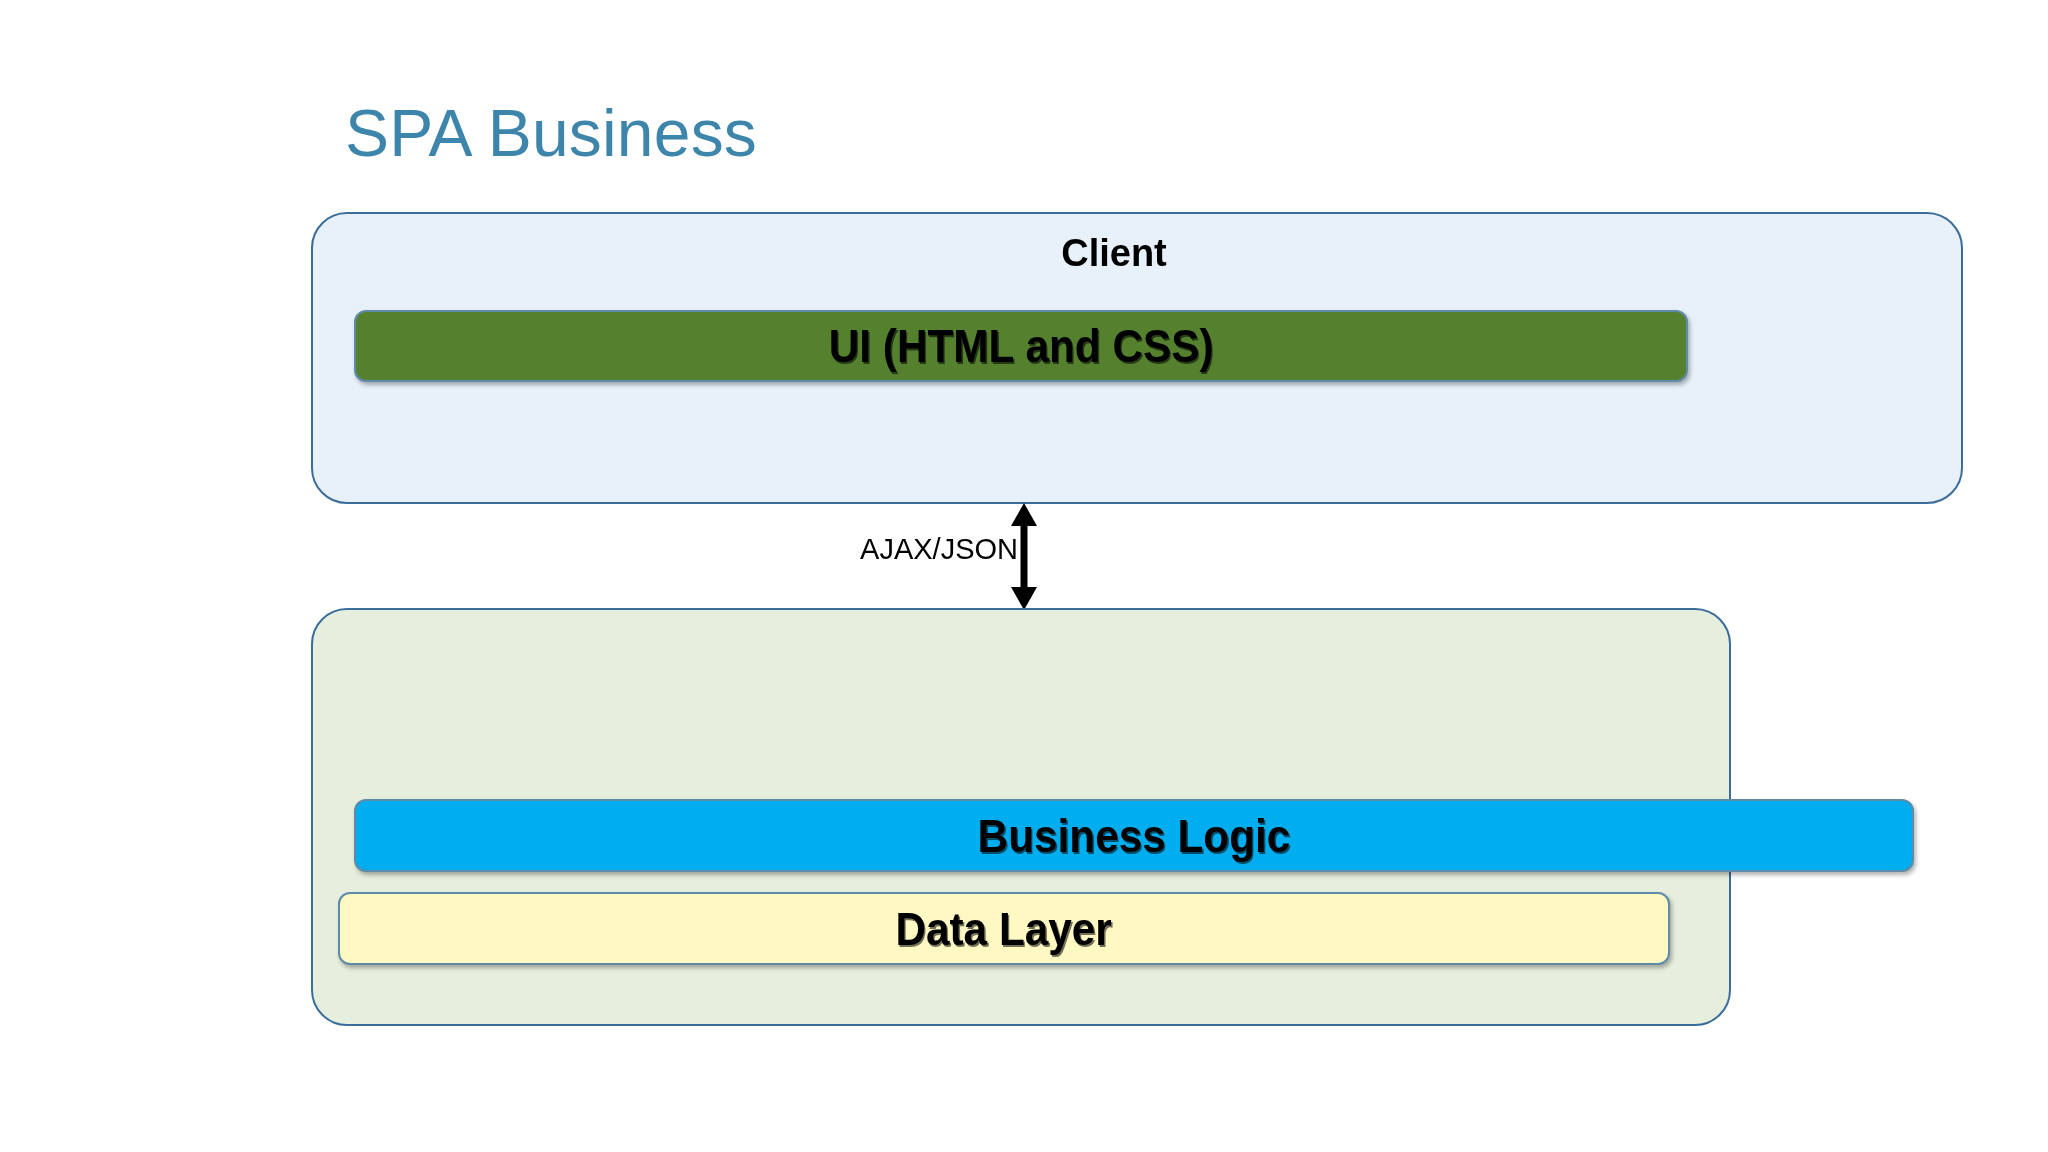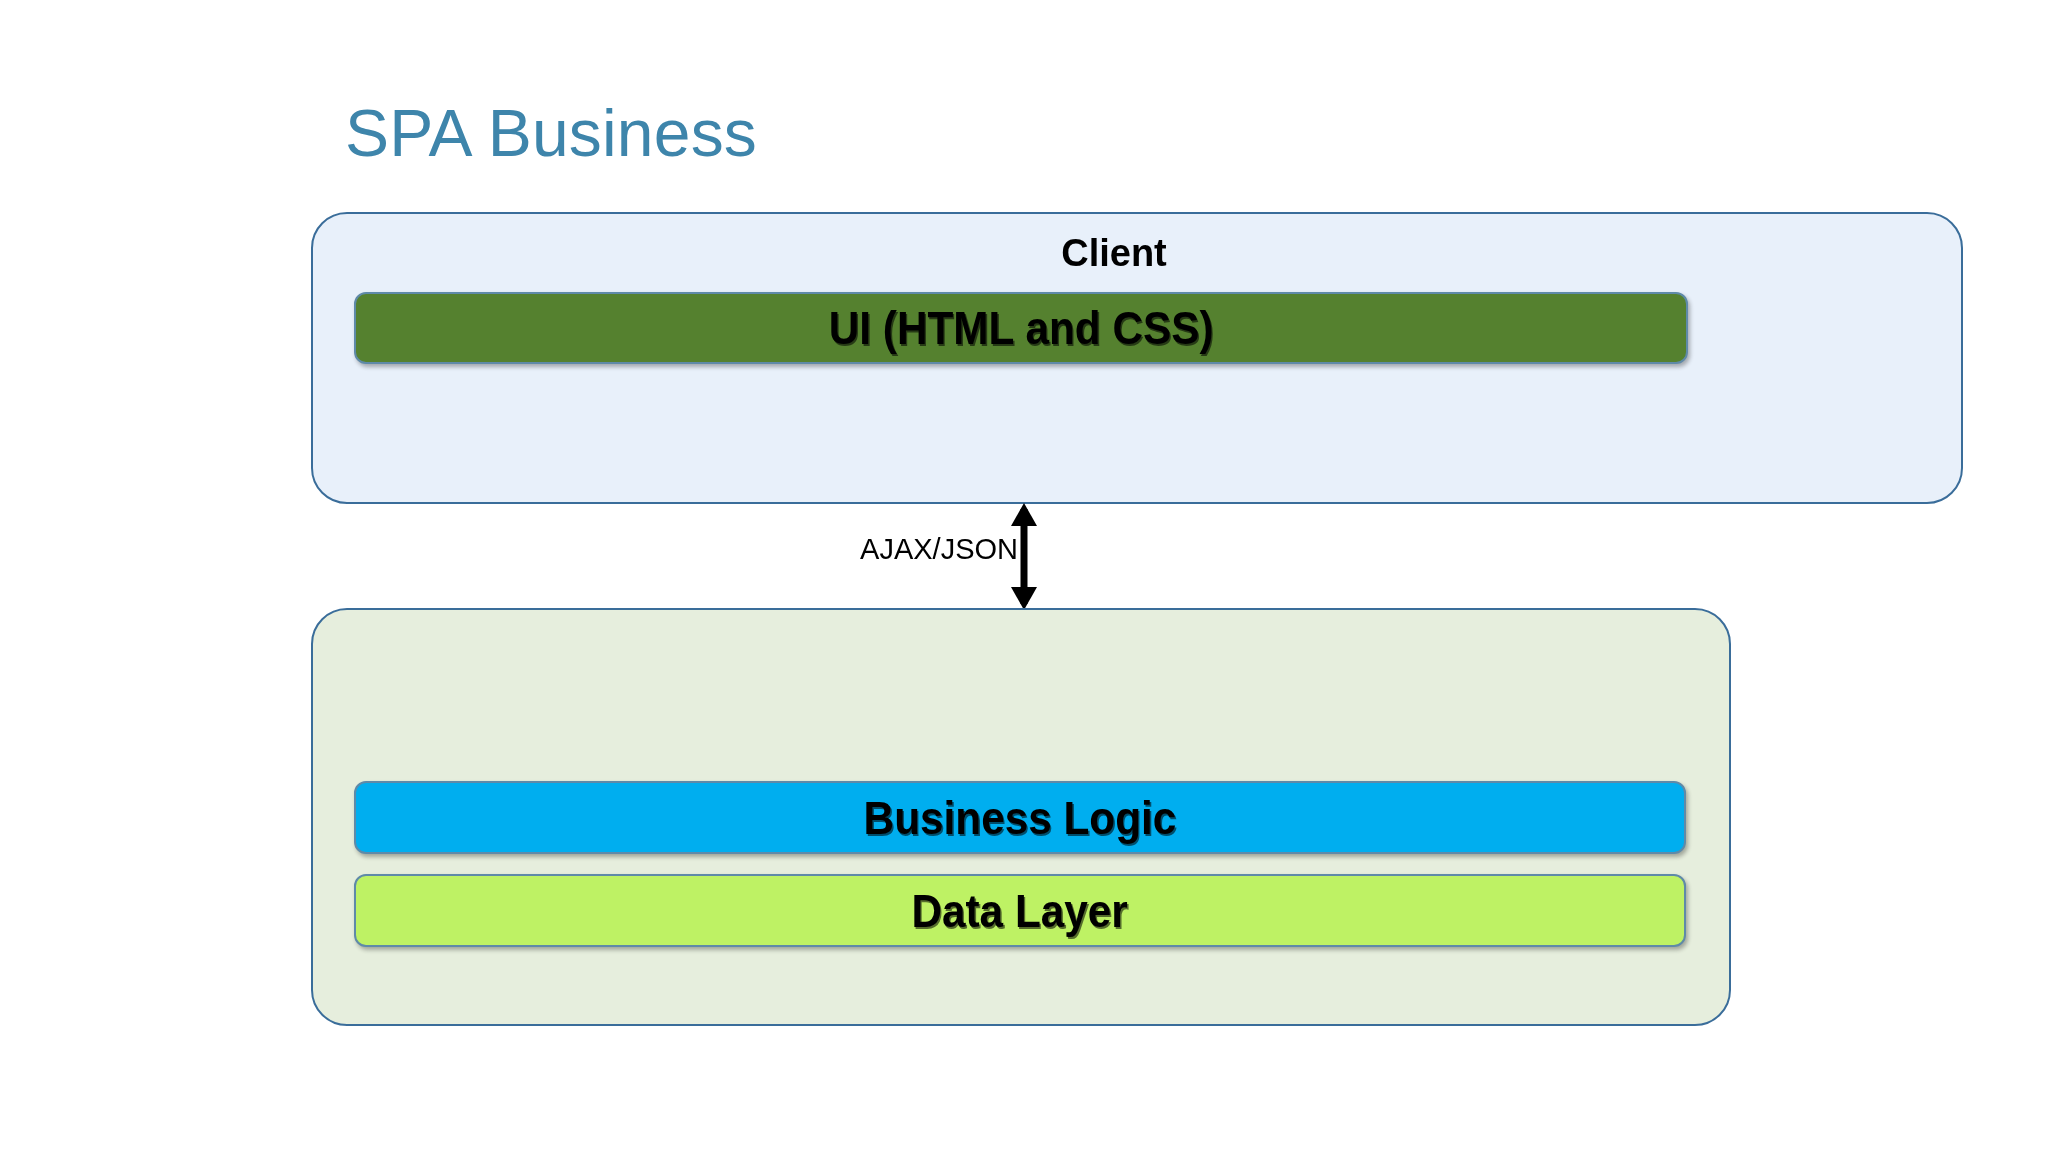--- a/index.html
+++ b/index.html
@@ -67,20 +67,21 @@
 
   
   .bar {
     position: absolute;
     border-radius: 12px;
     border: 2px solid #5f8aa8;
     display: flex;
     align-items: center;
     justify-content: center;
     box-shadow: 2px 3px 4px rgba(0, 0, 0, 0.30);
+    margin-top: 18px;
   }
 
   .bar-label {
     font-size: 46px;
     font-weight: bold;
     color: #000000;
     white-space: nowrap;
     transform: scaleX(0.92);
     text-shadow: 1.5px 1.5px 0.5px rgba(0, 0, 0, 0.55);
     line-height: 1;
@@ -110,31 +111,31 @@
     left: 41px;
     top: 78px;
     width: 1332px;
     height: 73px;
     background: #00a94f;
   }
 
   #bar-business {
     left: 41px;
     top: 171px;
-    width: 1332px;
+    width: 1560px;
     height: 73px;
     background: #00aeef;
   }
 
   #bar-data {
-    left: 41px;
+    left: 25px;
     top: 264px;
     width: 1332px;
     height: 73px;
-    background: #bef264;
+    background: #fef9c3;
   }
 
   
   #connector {
     position: absolute;
     left: 1008px;
     top: 503px;
     width: 32px;
     height: 107px;
   }

